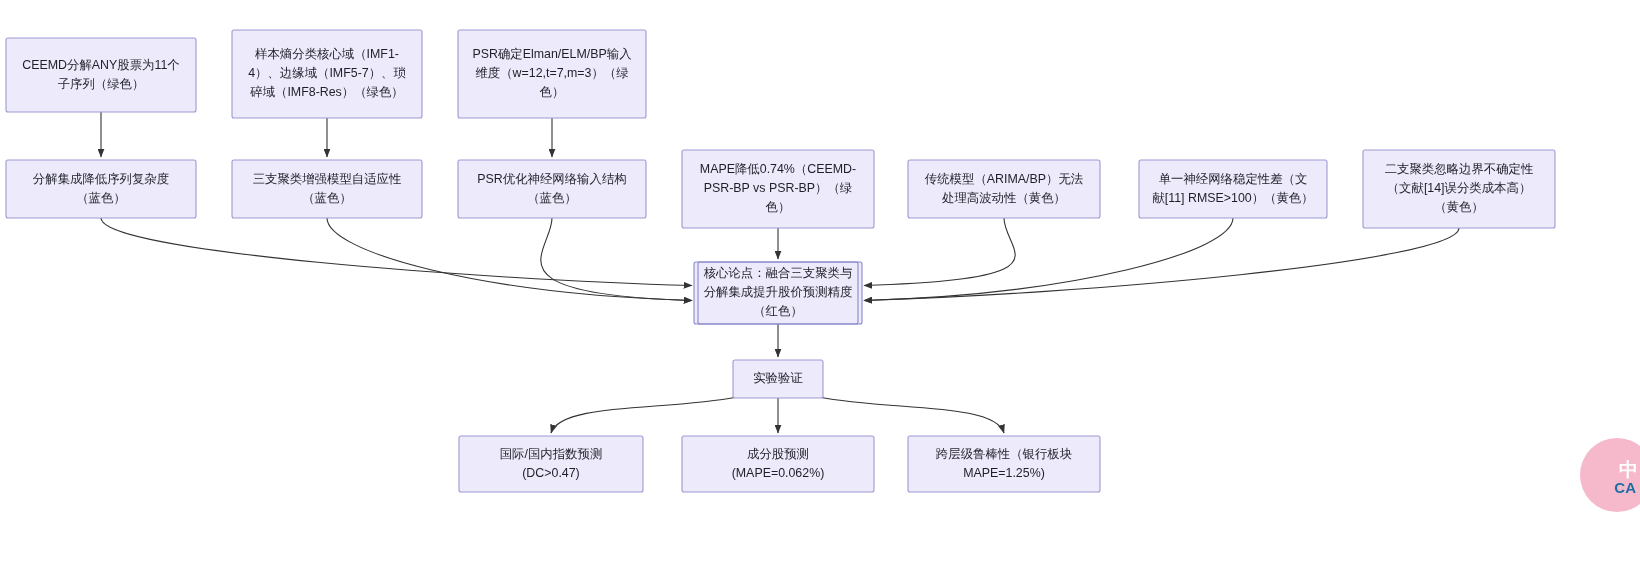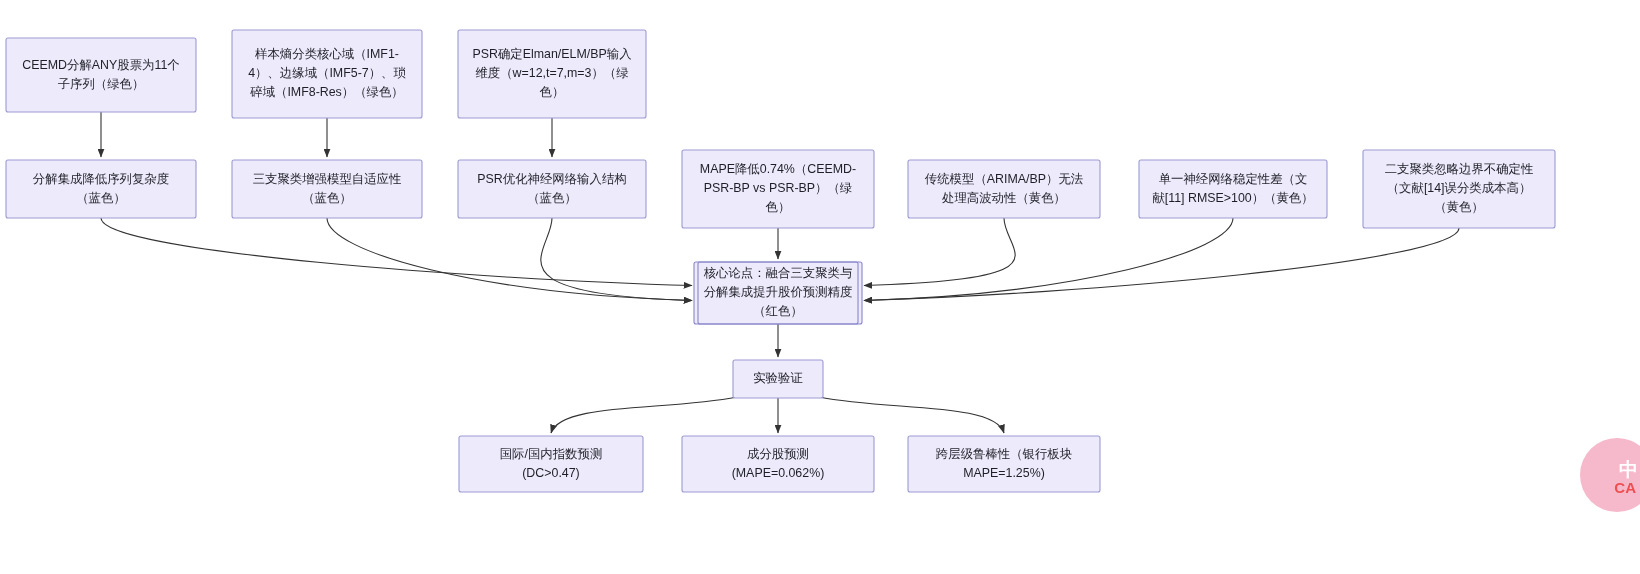--- a/index.html
+++ b/index.html
@@ -79,21 +79,21 @@
     line-height: 20px;
     white-space: nowrap;
   }
   .watermark-sub {
     position: absolute;
     right: 4px;
     bottom: 0px;
     font-family: "Liberation Sans", "DejaVu Sans", sans-serif;
     font-size: 15px;
     font-weight: bold;
-    color: #ef4444;
+    color: #0369a1;
     opacity: 0.9;
     white-space: nowrap;
   }
 </style>
 </head>
 <body>
 
 <div id="diagram-root">
 
   <svg class="flow" viewBox="0 0 1640 574" xmlns="http://www.w3.org/2000/svg">

